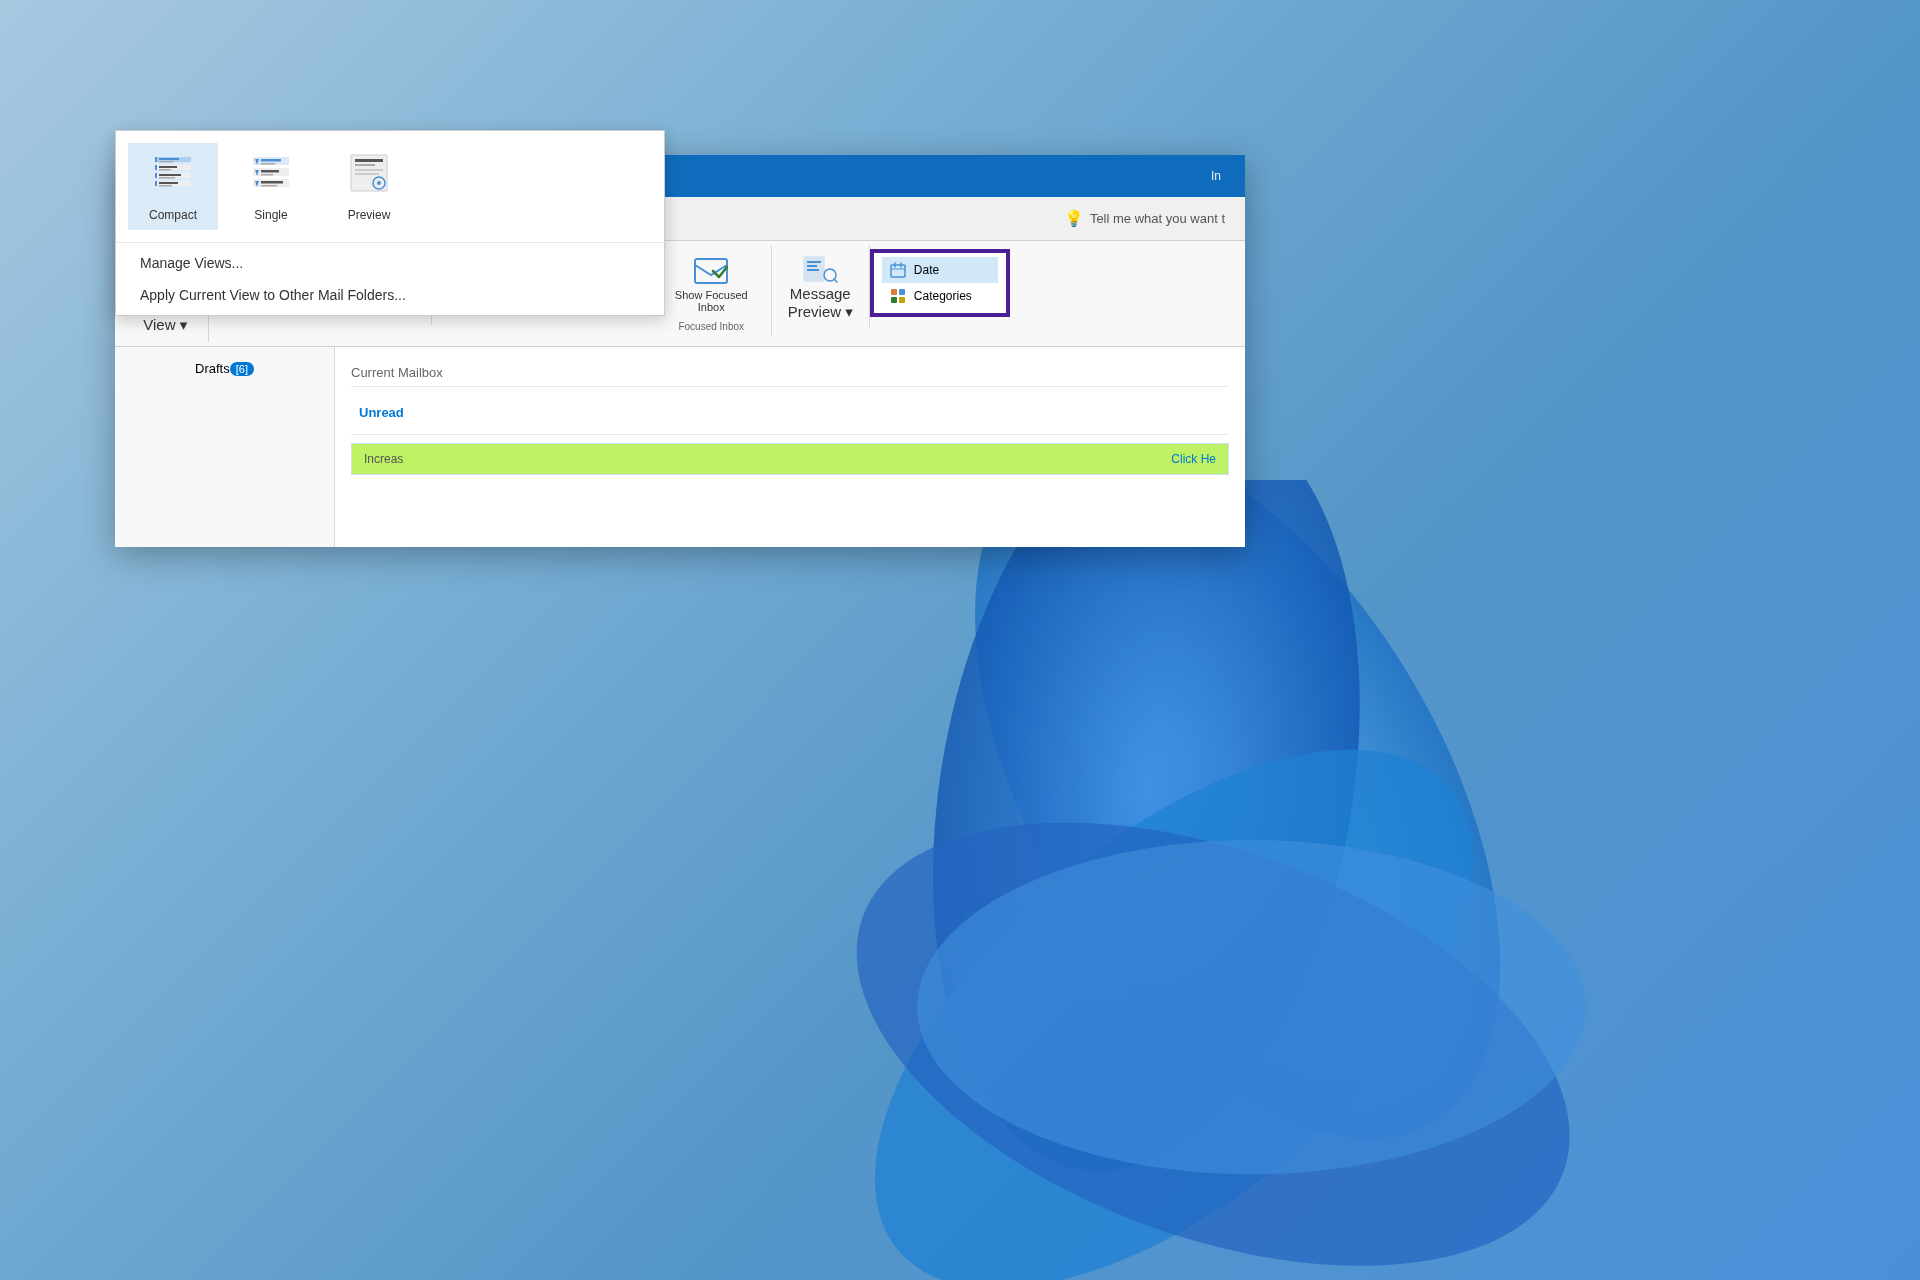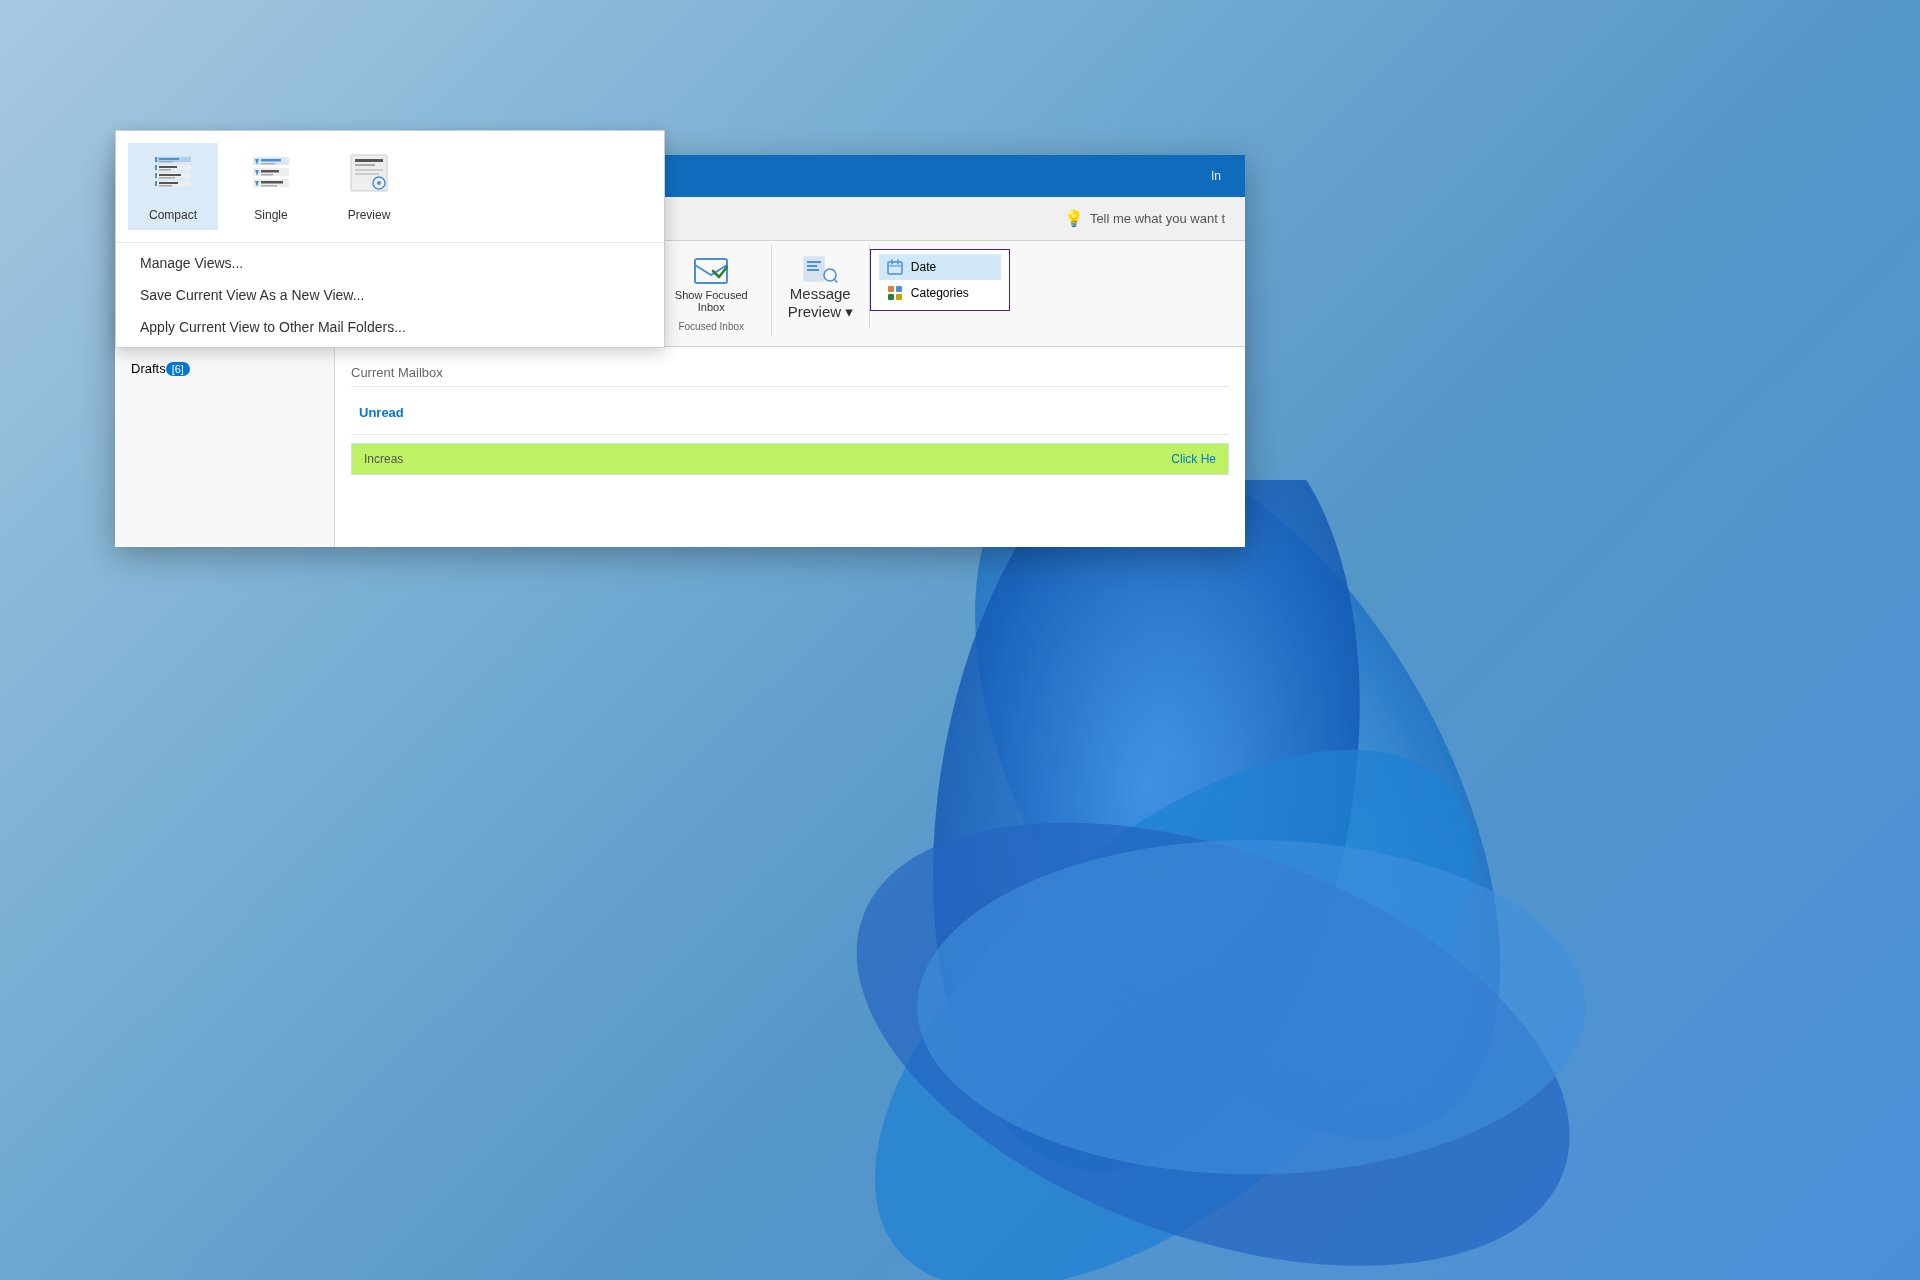--- a/index.html
+++ b/index.html
@@ -282,21 +282,21 @@
       cursor: pointer;
       border-radius: 3px;
     }
     .filter-item.active { color: #0078d4; font-weight: 600; }
 
     .sidebar-item {
       padding: 6px 16px;
       font-size: 13px;
       cursor: pointer;
       display: flex;
-      justify-content: flex-start;
+      justify-content: center;
       align-items: center;
     }
     .sidebar-item .badge {
       background: #0078d4;
       color: white;
       border-radius: 10px;
       padding: 1px 6px;
       font-size: 11px;
     }
 
@@ -330,21 +330,21 @@
       font-size: 11px;
       text-align: center;
       color: #333;
     }
 
     .right-arrange-col {
       display: flex;
       flex-direction: column;
       padding: 4px 8px;
       background: #fff;
-      border: 1px solid #4c1d95;
+      border: 4px solid #4c1d95;
       min-width: 140px;
     }
     .right-arrange-col .arr-item {
       padding: 5px 8px;
       font-size: 12px;
       cursor: pointer;
       display: flex;
       align-items: center;
       gap: 8px;
     }
@@ -615,19 +615,16 @@
         </svg>
       </span>
       <span>Preview</span>
     </div>
   </div>
   <div class="dropdown-menu-items">
     <div class="dropdown-menu-item">
       <span>Manage Views...</span>
     </div>
     <div class="dropdown-menu-item">
-      <span>Save Current View As a New View...</span>
-    </div>
-    <div class="dropdown-menu-item">
       <span>Apply Current View to Other Mail Folders...</span>
     </div>
   </div>
 </div>
 
 </body></html>

